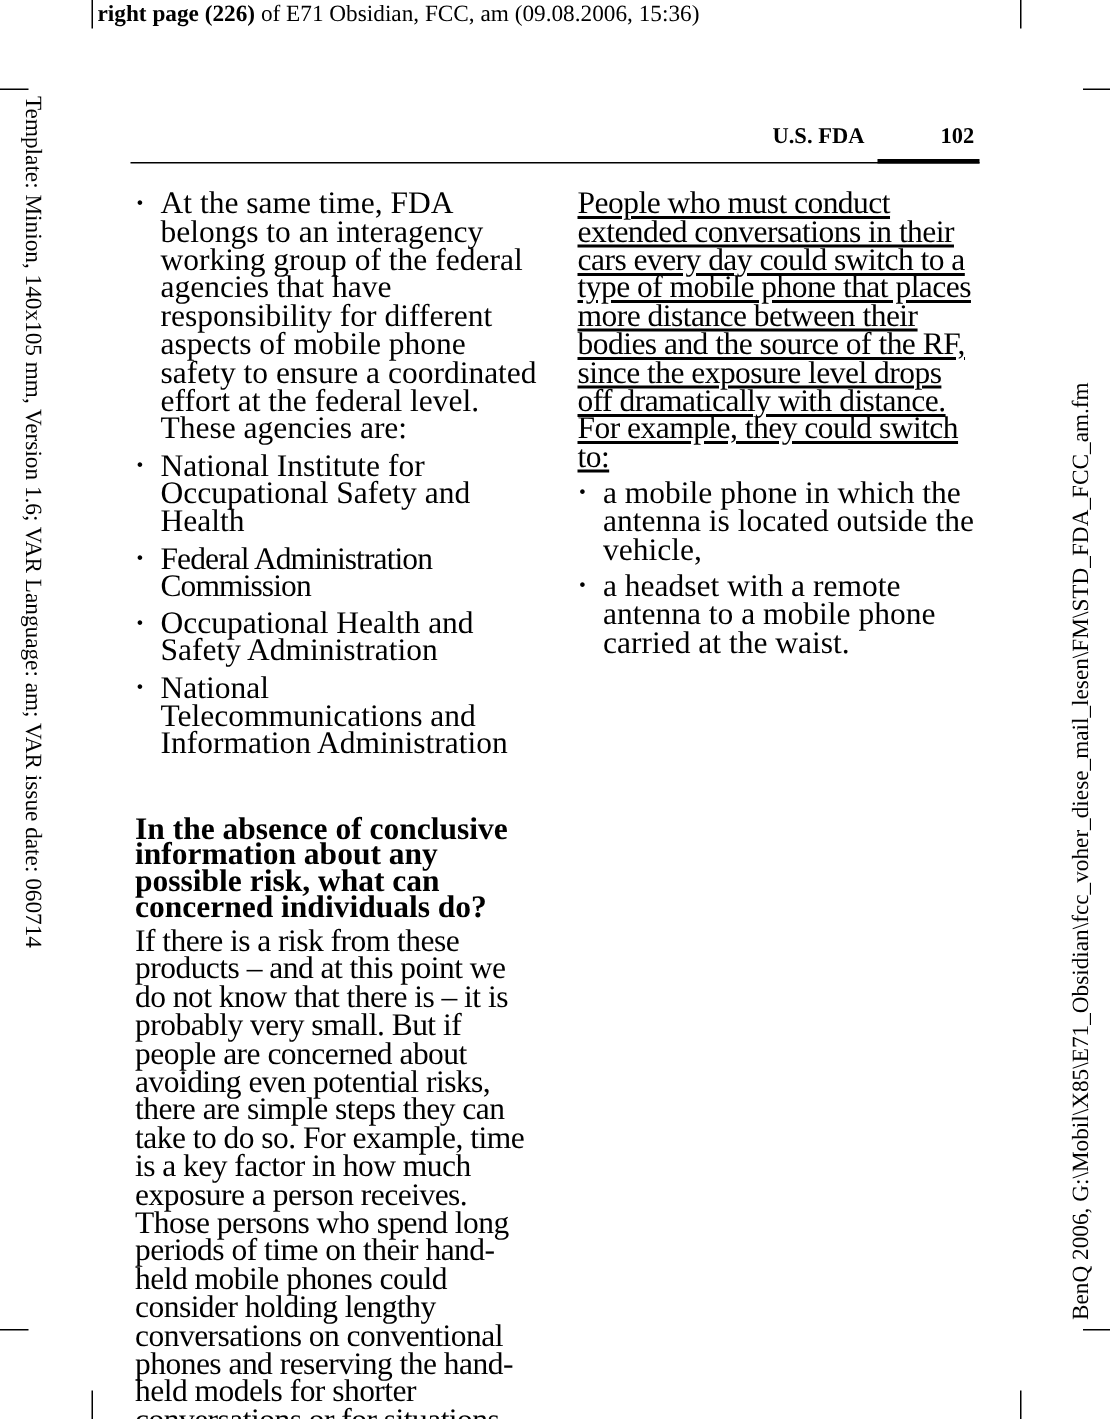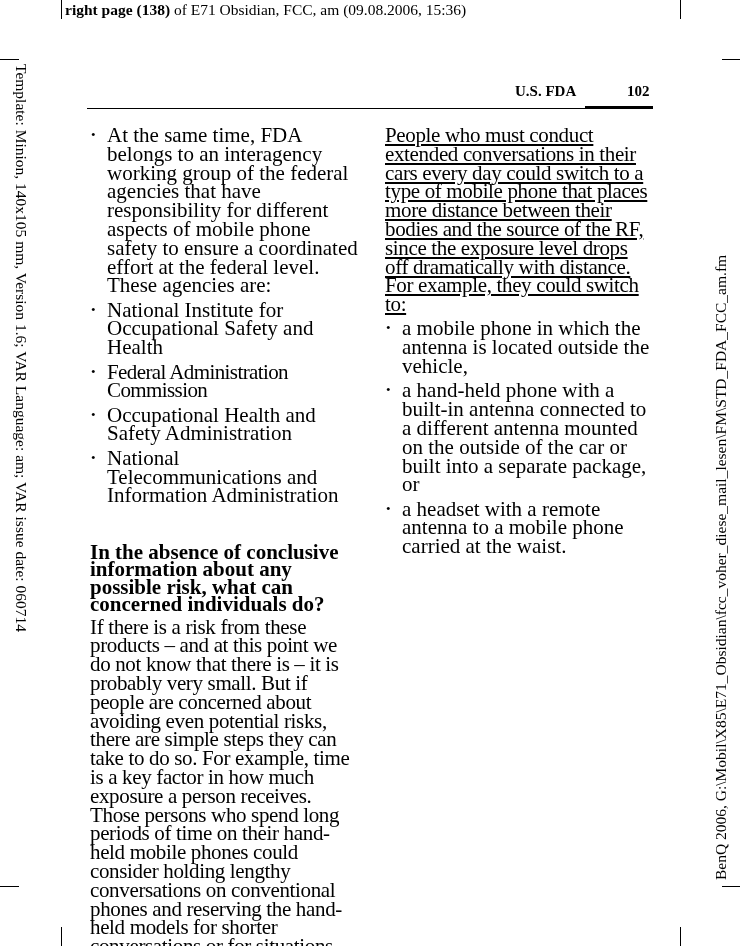--- a/index.html
+++ b/index.html
@@ -44,21 +44,21 @@
 <div class="vline" style="left:61px; top:0; height:19px;"></div>
 <div class="vline" style="left:680px; top:0; height:19px;"></div>
 <div class="hline" style="left:0; top:59px; width:19px;"></div>
 <div class="hline" style="left:722px; top:59px; width:18px;"></div>
 <div class="hline" style="left:0; top:886px; width:19px;"></div>
 <div class="hline" style="left:722px; top:886px; width:18px;"></div>
 <div class="vline" style="left:61px; top:927px; height:19px;"></div>
 <div class="vline" style="left:680px; top:927px; height:19px;"></div>
 
 <div class="abs topbar">
-  <b>right page (138)</b><span> of E71 Obsidian, FCC, am (09.08.2006, 15:36)</span>
+  <b>right page (226)</b><span> of E71 Obsidian, FCC, am (09.08.2006, 15:36)</span>
 </div>
 
 <div class="abs side-left">Template: Minion, 140x105 mm, Version 1.6; VAR Language: am; VAR issue date: 060714</div>
 <div class="abs side-right">BenQ 2006, G:\Mobil\X85\E71_Obsidian\fcc_voher_diese_mail_lesen\FM\STD_FDA_FCC_am.fm</div>
 
 <div class="abs running-head rh-title">U.S. FDA</div>
 <div class="abs running-head rh-page">102</div>
 <div class="abs head-rule"></div>
 <div class="abs head-rule-thick"></div>
 
@@ -72,16 +72,15 @@
   </ul>
   <div class="gap-big"></div>
   <p class="heading">In the absence of conclusive information about any possible risk, what can concerned individuals do?</p>
   <p class="tight">If there is a risk from these products – and at this point we do not know that there is – it is probably very small. But if people are concerned about avoiding even potential risks, there are simple steps they can take to do so. For example, time is a key factor in how much exposure a person receives. Those persons who spend long periods of time on their hand-held mobile phones could consider holding lengthy conversations on conventional phones and reserving the hand-held models for shorter conversations or for situations when other types of phones are not available.</p>
 </div>
 
 <div class="col col-right">
   <p class="tight" style="margin-bottom:5.5px;text-decoration:underline;">People who must conduct extended conversations in their cars every day could switch to a type of mobile phone that places more distance between their bodies and the source of the RF, since the exposure level drops off dramatically with distance. For example, they could switch to:</p>
   <ul class="bullets">
     <li>a mobile phone in which the antenna is located outside the vehicle,</li>
-    <li>a hand-held phone with a built-in antenna connected to a different antenna mounted on the outside of the car or built into a separate package, or</li>
     <li>a headset with a remote antenna to a mobile phone carried at the waist.</li>
   </ul>
 </div>
 
 </body></html>

